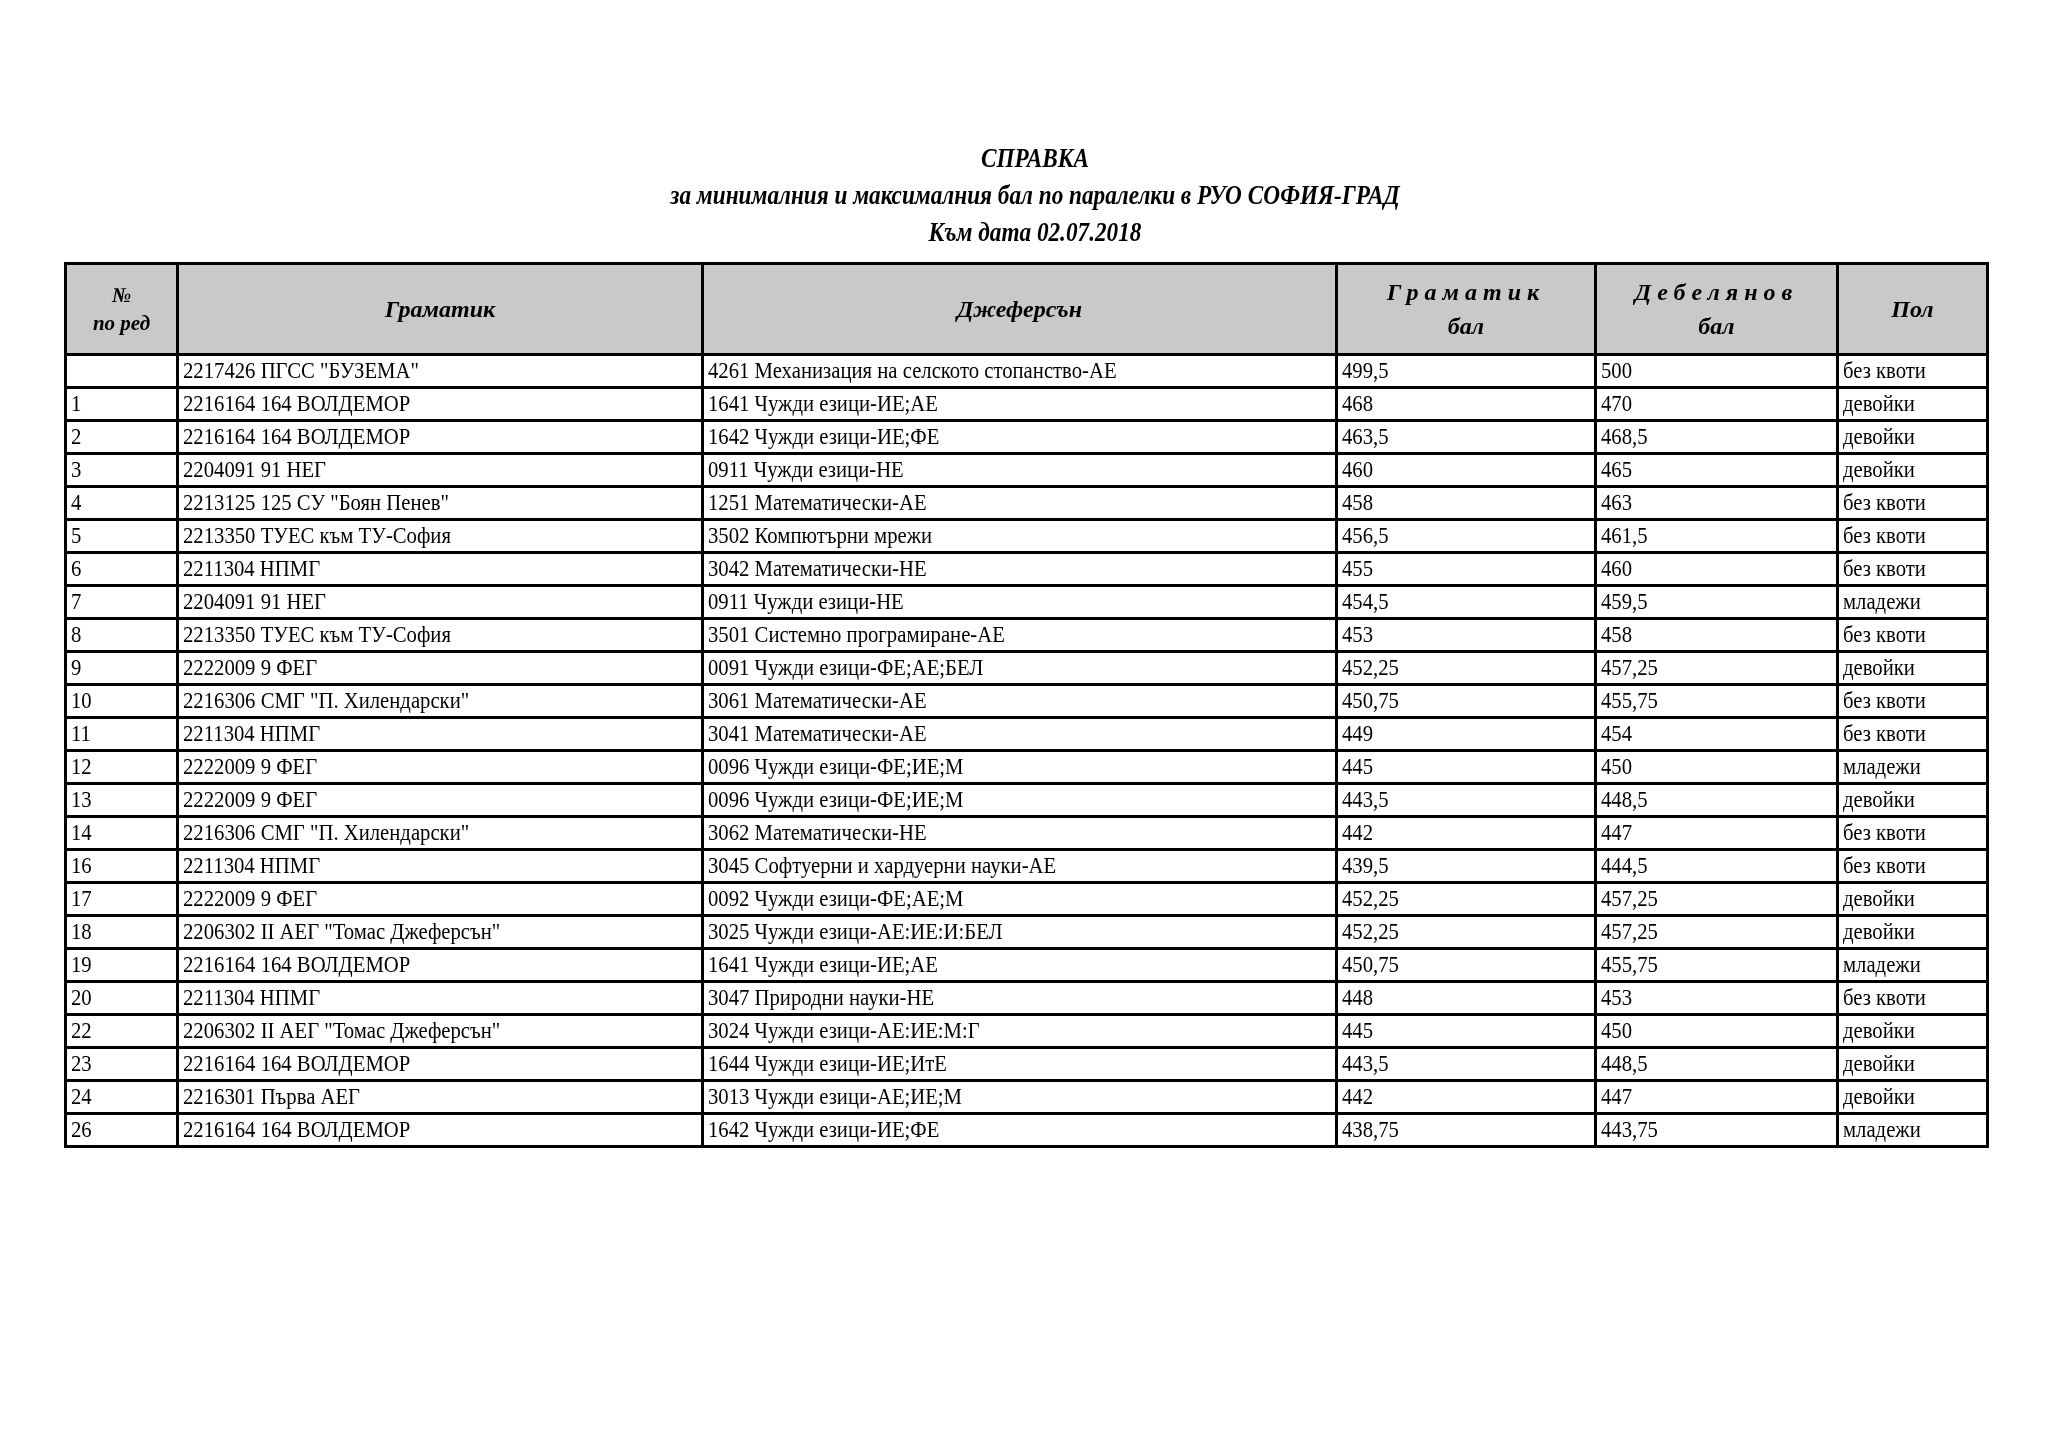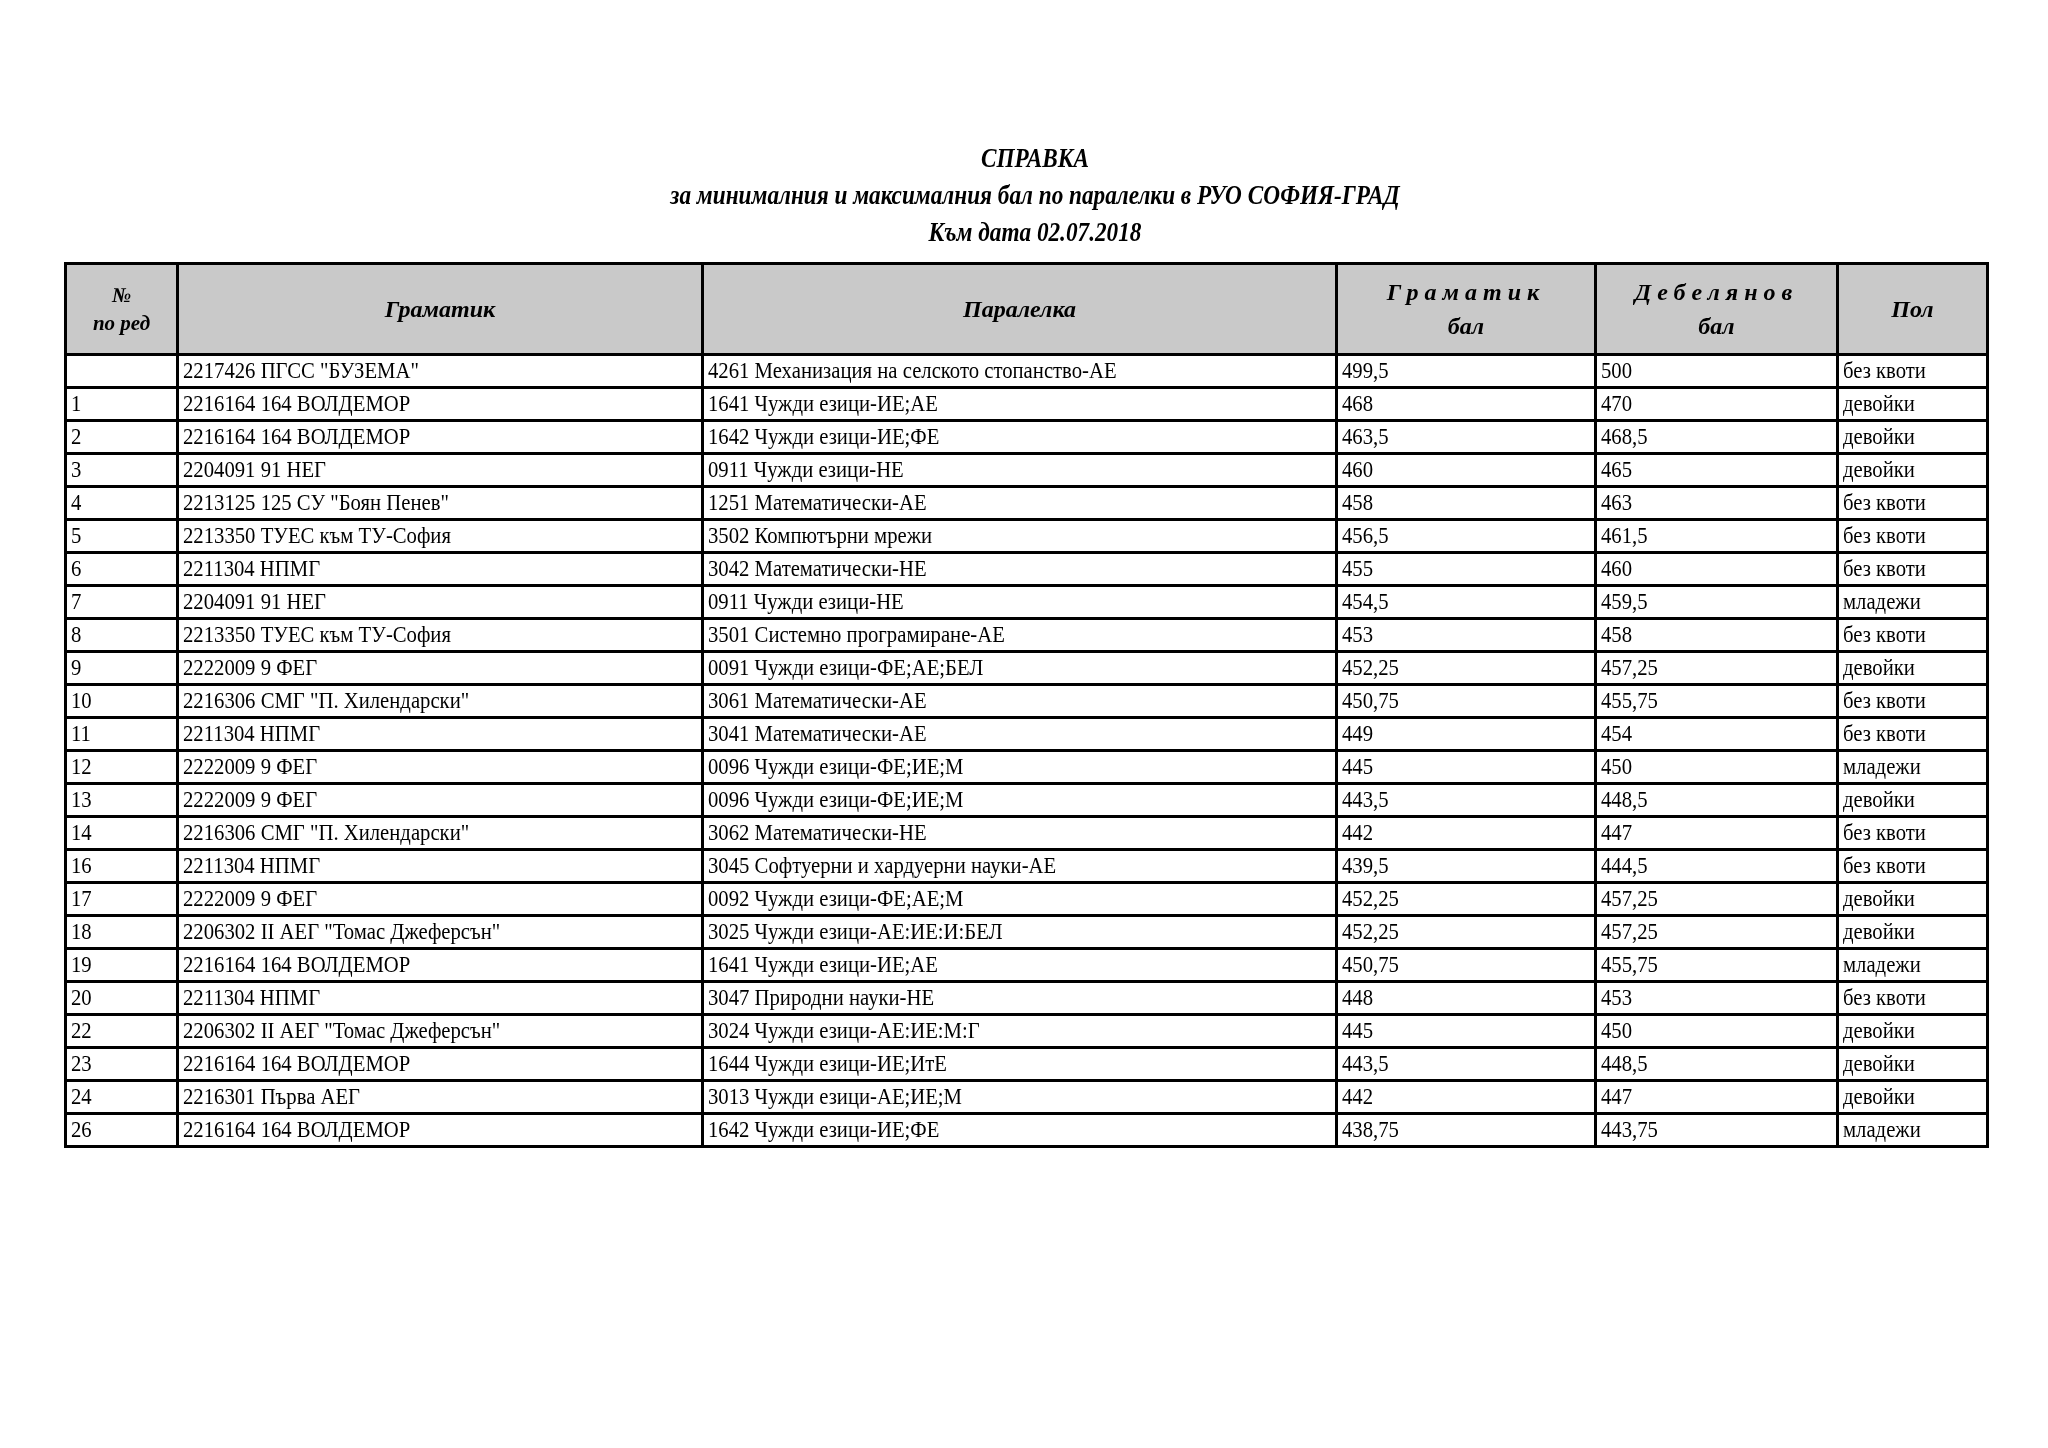--- a/index.html
+++ b/index.html
@@ -33,21 +33,21 @@
     <col style="width:242px">
     <col style="width:150px">
   </colgroup>
   <thead>
     <tr>
       <th class="small">
         <div>№</div>
         <div>по ред</div>
       </th>
       <th>Граматик</th>
-      <th>Паралелка</th>
+      <th>Джеферсън</th>
       <th>
         <div class="spaced" style="letter-spacing:6px">Граматик</div>
         <div>бал</div>
       </th>
       <th>
         <div style="letter-spacing:6px">Дебелянов</div>
         <div>бал</div>
       </th>
       <th>Пол</th>
     </tr>

